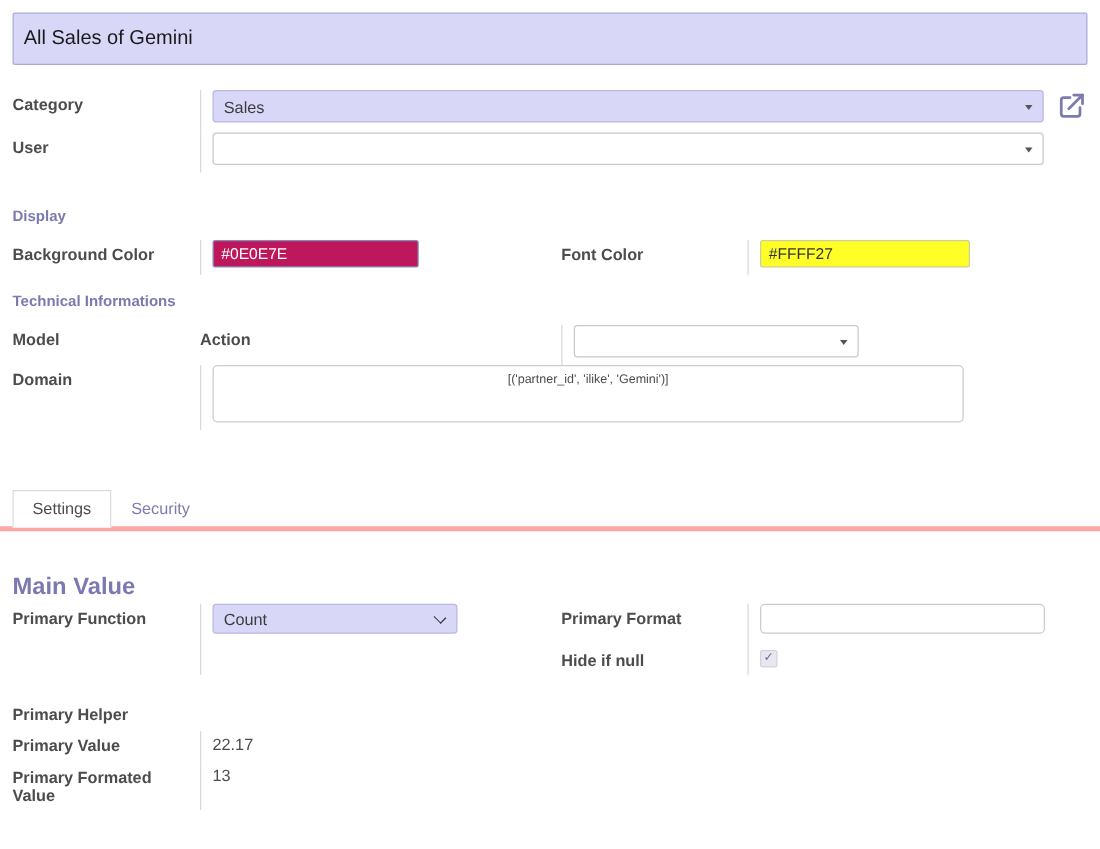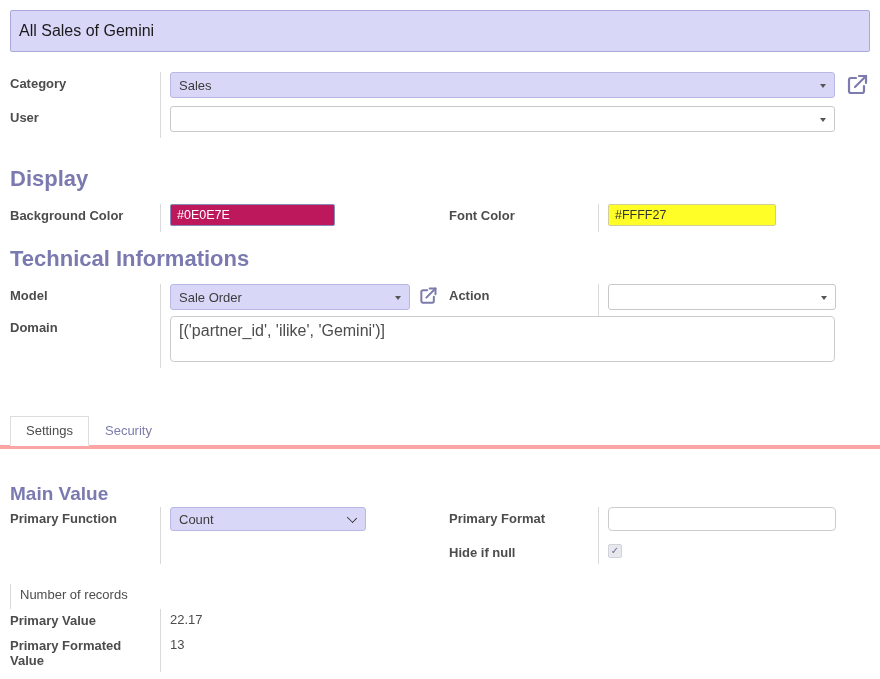--- a/index.html
+++ b/index.html
@@ -55,21 +55,21 @@
     border-right: 3.5px solid transparent;
     border-top: 4px solid #555;
   }
   .w-wide { width: 665px; }
   .w-mid { width: 240px; }
   .w-sm { width: 228px; }
 
   
   .sec-h {
     font-weight: bold; color: #7a7ab0;
-    font-size: 22px;
+    font-size: 12px;
     margin: 28px 0 12px 0;
   }
   .sec-h.big { font-size: 19px; margin: 34px 0 2px 0; }
   .group { margin-top: 20px; }
 
   
   .color-input {
     height: 22px; width: 165px;
     border-radius: 2px;
     border: 1px solid #a5a4cc;
@@ -86,26 +86,26 @@
     display: inline-block; vertical-align: middle;
     color: #7c7bad; cursor: pointer;
   }
   .field-with-icon { display: flex; align-items: flex-start; }
   .field-with-icon .ext { margin: 1px 0 0 10px; }
   .inline-action { display: flex; align-items: center; }
   .inline-action .ext { margin: 0 8px 0 8px; }
 
   
   .domain-ta {
-    width: 665px; height: 46px;
+    width: 601px; height: 46px;
     border: 1px solid #ccc; border-radius: 4px;
     font-family: "Liberation Sans", sans-serif;
-    font-size: 16px; color: #4c4c4c;
+    font-size: 10px; color: #4c4c4c;
     padding: 5px 8px;
-    resize: none; display: block;
+    resize: none; display: block; text-align: center;
   }
 
   
   .tabs {
     margin: 48px -10px 0 -10px;
     padding: 0 10px;
     border-bottom: 4px solid #fca5a5;
     display: flex;
   }
   .tab {
@@ -205,33 +205,20 @@
     </div>
     <div class="lbl">Font Color</div>
     <div class="cell">
       <input class="color-input yellow" type="text" value="#FFFF27" style="">
     </div>
   </div>
 
   <div class="sec-h" style="margin-top:14px;">Technical Informations</div>
   <div class="grid-4">
     <div class="lbl">Model</div>
-    <div class="cell inline-action">
-      <div class="dd lav w-mid">
-        <span>Sale Order</span>
-        <span class="caret"></span>
-      </div>
-      <span class="ext">
-        <svg width="20" height="20" viewBox="0 0 24 24" fill="none" stroke="currentColor" stroke-width="2.4" stroke-linecap="round" stroke-linejoin="round">
-          <path d="M19 13v5a2 2 0 0 1-2 2H6a2 2 0 0 1-2-2V7a2 2 0 0 1 2-2h5"></path>
-          <path d="M14 3h7v7"></path>
-          <path d="M10 14 21 3"></path>
-        </svg>
-      </span>
-    </div>
     <div class="lbl">Action</div>
     <div class="cell">
       <div class="dd white w-sm">
         <span></span>
         <span class="caret"></span>
       </div>
     </div>
   </div>
   <div class="grid-2">
     <div class="lbl">Domain</div>
@@ -262,21 +249,21 @@
     <div class="lbl" style="grid-column:3; padding-top:8px;">Hide if null</div>
     <div class="cell" style="padding-top:7px;">
       <div class="chk">
         <span>✓</span>
       </div>
     </div>
   </div>
 
   <div class="group">
     <div class="grid-2 row-h">
-      <div class="cell ro-val">Number of records</div>
+      <div class="lbl">Primary Helper</div>
     </div>
     <div class="grid-2 row-h">
       <div class="lbl">Primary Value</div>
       <div class="cell ro-val">22.17</div>
     </div>
     <div class="grid-2" style="min-height:38px;">
       <div class="lbl">Primary Formated Value</div>
       <div class="cell ro-val">13</div>
     </div>
   </div>

